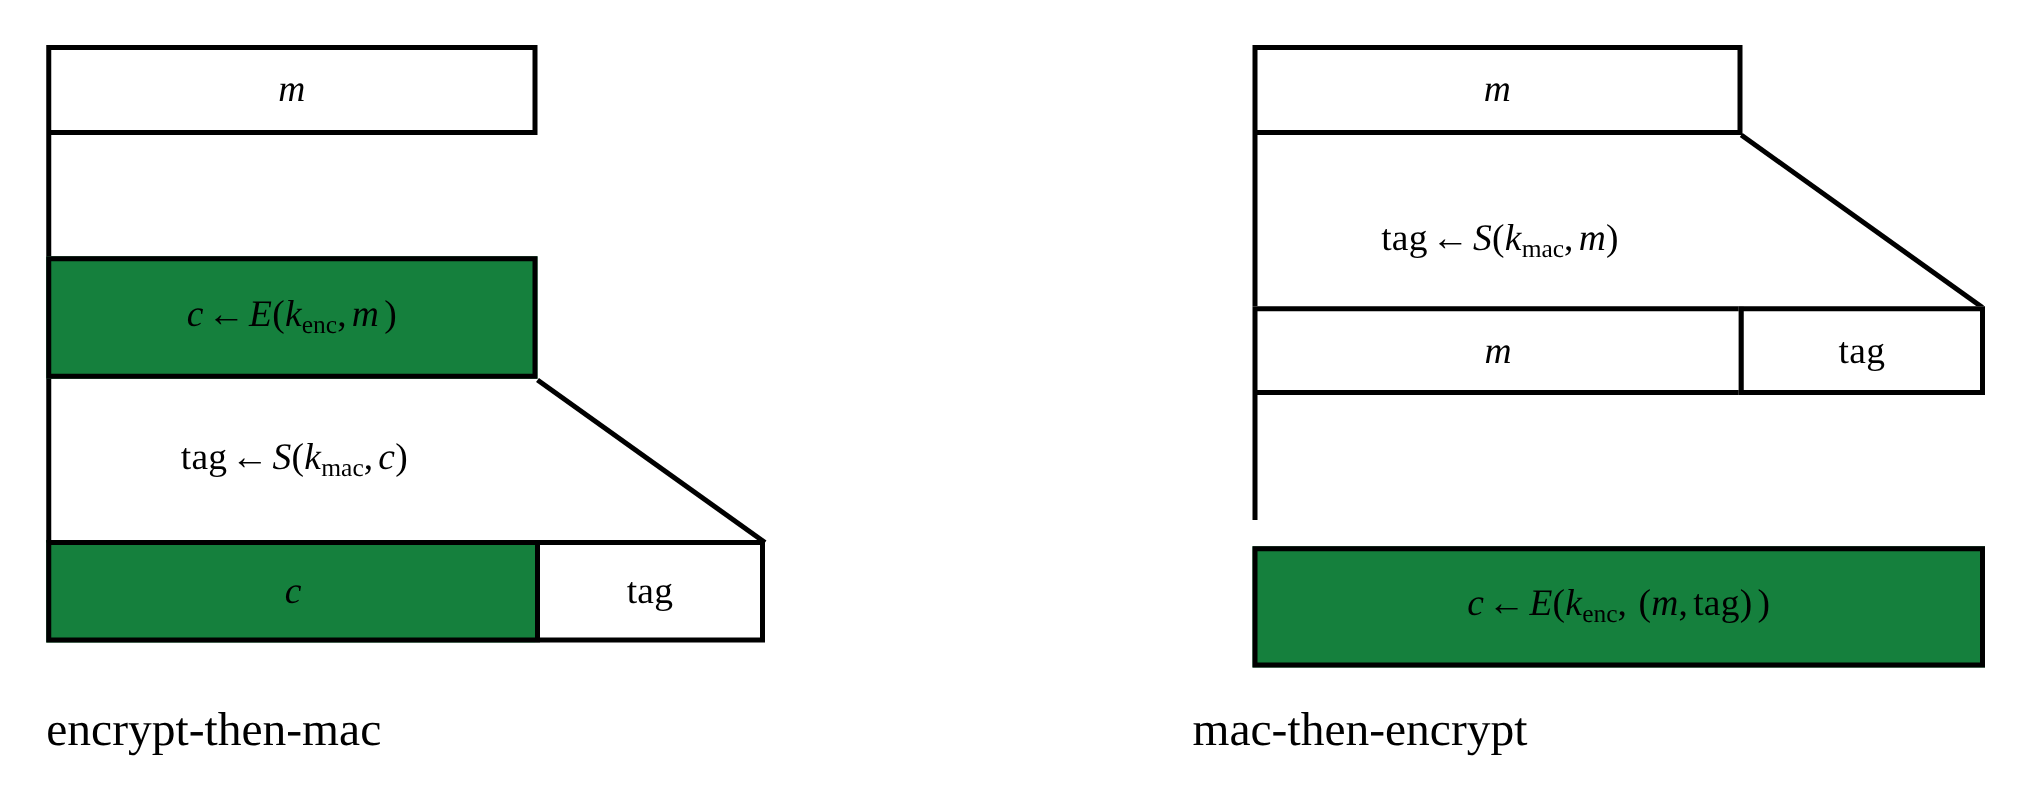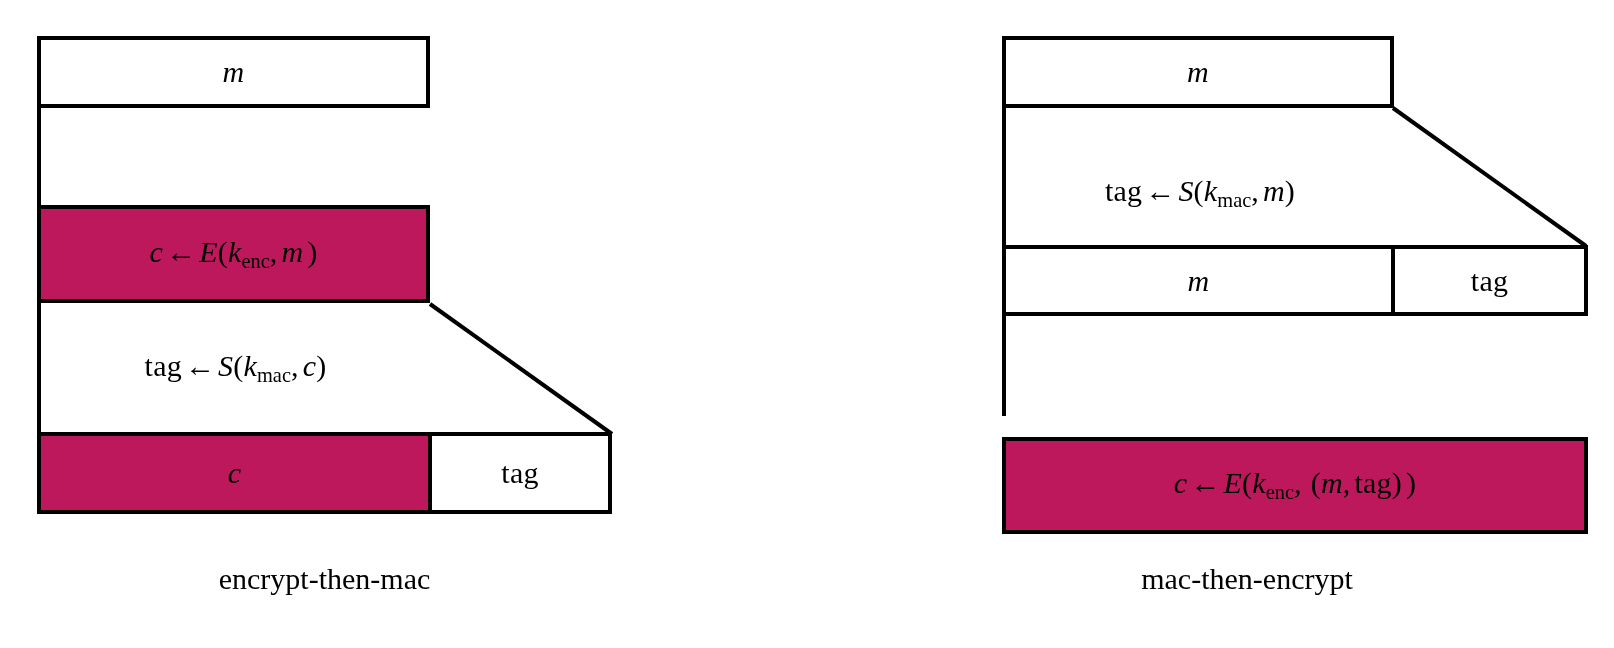--- a/index.html
+++ b/index.html
@@ -28,21 +28,21 @@
   .box {
     position: absolute;
     box-sizing: border-box;
     border: 4px solid #000000;
     background: #ffffff;
     display: flex;
     align-items: center;
     justify-content: center;
     white-space: nowrap;
   }
-  .box.shaded { background: #be185d; }
+  .box.shaded { background: #15803d; }
 
   
   .spine {
     position: absolute;
     width: 4px;
     background: #000000;
   }
 
   
   .math {
@@ -58,22 +58,22 @@
     font-size: 0.68em;
     vertical-align: -0.28em;
     letter-spacing: 0;
   }
   .arrow { font-style: normal; padding: 0 3px; }
   .thin { display: inline-block; width: 4px; }
   .medspace { display: inline-block; width: 9px; }
 
   .label-text {
     position: absolute;
-    font-size: 30px;
-    text-align: center;
+    font-size: 38px;
+    text-align: left;
     white-space: nowrap;
   }
 
   svg.connector {
     position: absolute;
     left: 0;
     top: 0;
     width: 1614px;
     height: 648px;
     pointer-events: none;

